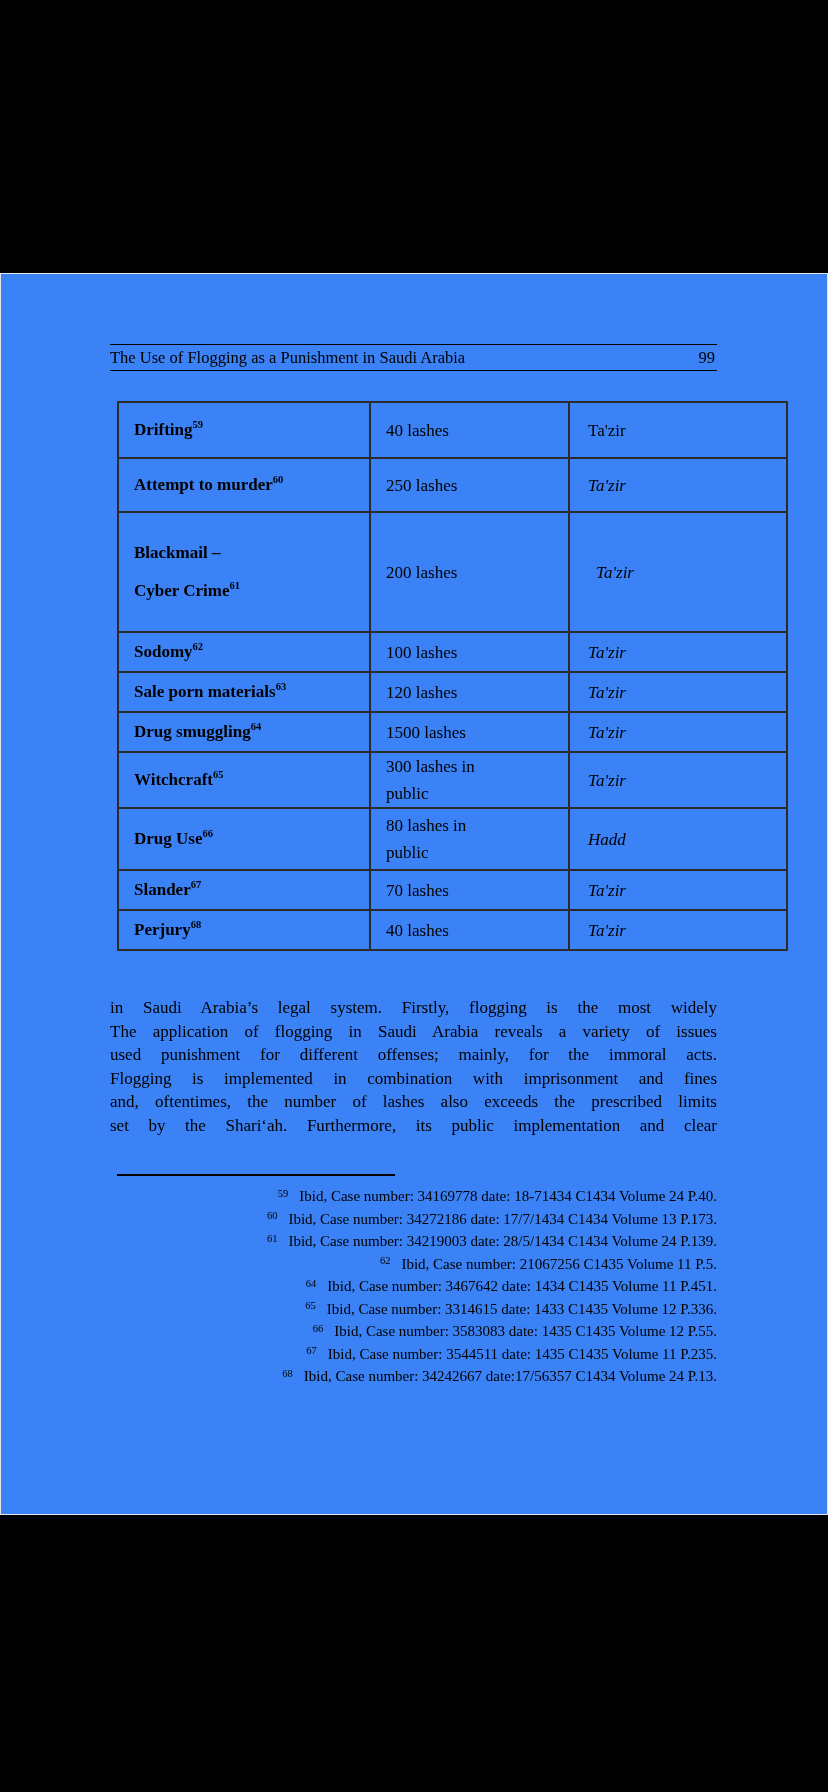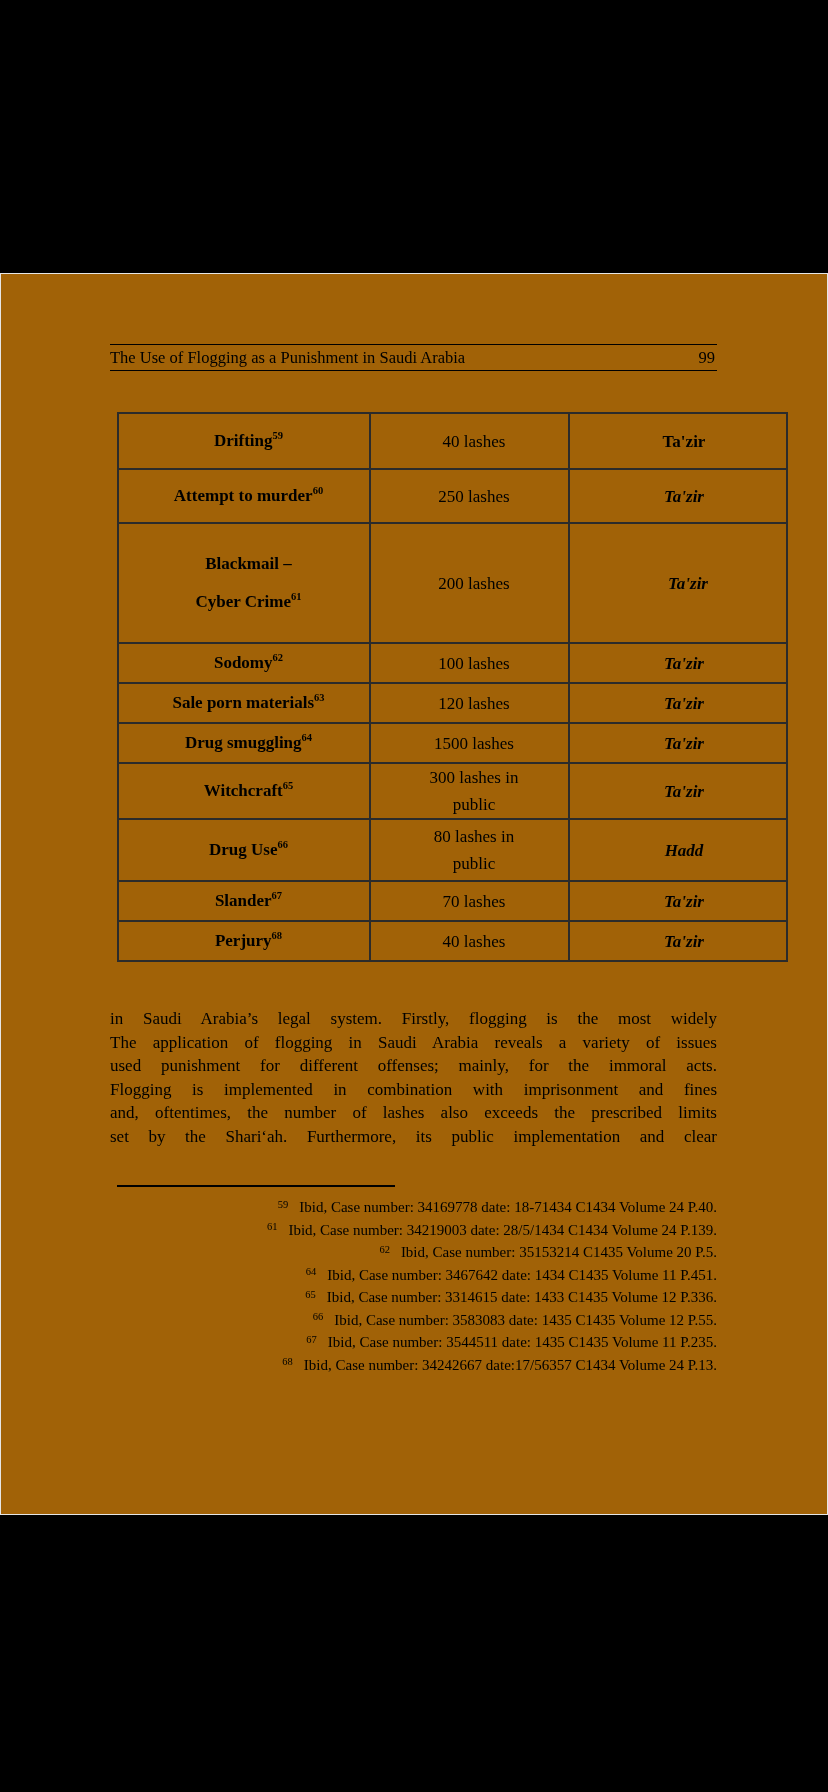--- a/index.html
+++ b/index.html
@@ -7,53 +7,52 @@
     width:828px; height:1792px;
     background:#000;
     position:relative;
     font-family:"Liberation Serif","DejaVu Serif",serif;
     color:#000;
     overflow:hidden;
   }
   .page {
     position:absolute; left:0; top:273px;
     width:828px; height:1242px;
-    background:#a16207;
+    background:#3b82f6;
     box-shadow:0 0 0 1px #e6e6e6 inset;
   }
   .content { margin:0 111px 0 110px; width:607px; }
 
   
   .running-header {
     margin-top:71px;
     display:flex; justify-content:space-between; align-items:baseline;
     border-top:1.5px solid #000;
     border-bottom:1.5px solid #000;
     padding:3px 2px 3px 0;
     font-size:16.5px; line-height:19px;
   }
 
   
   table.punish {
-    margin-top:41px; margin-left:7px;
+    margin-top:30px; margin-left:7px;
     border-collapse:collapse;
     table-layout:fixed;
     width:601px;
     font-size:17px;
-    text-align:center;
   }
   table.punish td {
     border:2px solid #2b2b2b;
     vertical-align:middle;
     padding:0 6px 0 15px;
     line-height:27px;
   }
   table.punish td.c-off { width:229px; font-weight:bold; line-height:38px; }
   table.punish td.c-lash { width:176px; }
-  table.punish td.c-type { width:192px; font-weight:bold; padding-left:18px;border-radius:9px; }
+  table.punish td.c-type { width:192px; font-weight:normal; padding-left:18px;border-radius:9px; }
   table.punish td.c-type.it { font-style:italic; }
   table.punish td.c-type.ind { padding-left:26px; }
   table.punish sup { font-size:10.5px; vertical-align:super; line-height:0; }
   tr.h1{height:56px} tr.h2{height:54px} tr.h3{height:120px} tr.h4{height:38px}
   tr.h5{height:36px} tr.h6{height:36px} tr.h7{height:48px} tr.h8{height:62px}
   tr.h9{height:36px} tr.h10{height:36px}
 
   
   .body-par { margin-top:45px; font-size:17px; }
   .pline {
@@ -148,22 +147,23 @@
         <div class="pline">used punishment for different offenses; mainly, for the immoral acts.</div>
         <div class="pline">Flogging is implemented in combination with imprisonment and fines</div>
         <div class="pline">and, oftentimes, the number of lashes also exceeds the prescribed limits</div>
         <div class="pline">set by the Shari‘ah. Furthermore, its public implementation and clear</div>
       </div>
 
     <div class="fn-sep"></div>
 
     <div class="footnotes">
         <div class="fn"><span class="fn-num">59</span><span>Ibid, Case number: 34169778 date: 18-71434 C1434 Volume 24 P.40.</span></div>
+        <div class="fn"><span class="fn-num">60</span><span>Ibid, Case number: 34272186 date: 17/7/1434 C1434 Volume 13 P.173.</span></div>
         <div class="fn"><span class="fn-num">61</span><span>Ibid, Case number: 34219003 date: 28/5/1434 C1434 Volume 24 P.139.</span></div>
-        <div class="fn"><span class="fn-num">62</span><span>Ibid, Case number: 35153214 C1435 Volume 20 P.5.</span></div>
+        <div class="fn"><span class="fn-num">62</span><span>Ibid, Case number: 21067256 C1435 Volume 11 P.5.</span></div>
         <div class="fn"><span class="fn-num">64</span><span>Ibid, Case number: 3467642 date: 1434 C1435 Volume 11 P.451.</span></div>
         <div class="fn"><span class="fn-num">65</span><span>Ibid, Case number: 3314615 date: 1433 C1435 Volume 12 P.336.</span></div>
         <div class="fn"><span class="fn-num">66</span><span>Ibid, Case number: 3583083 date: 1435 C1435 Volume 12 P.55.</span></div>
         <div class="fn"><span class="fn-num">67</span><span>Ibid, Case number: 3544511 date: 1435 C1435 Volume 11 P.235.</span></div>
         <div class="fn"><span class="fn-num">68</span><span>Ibid, Case number: 34242667 date:17/56357 C1434 Volume 24 P.13.</span></div>
       </div>
 
   </div>
 </div>
 

